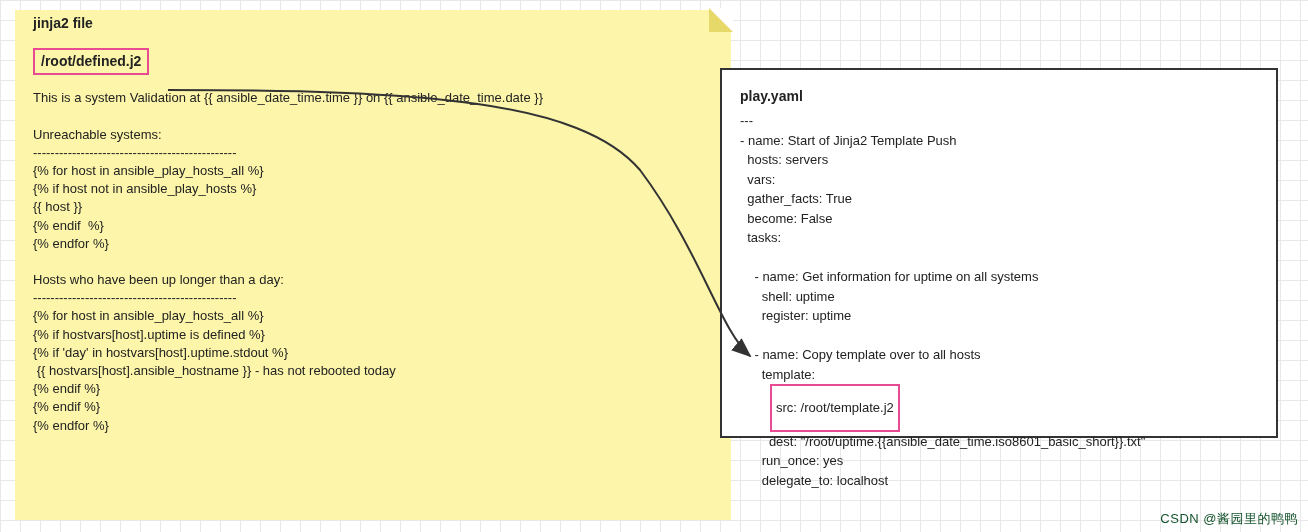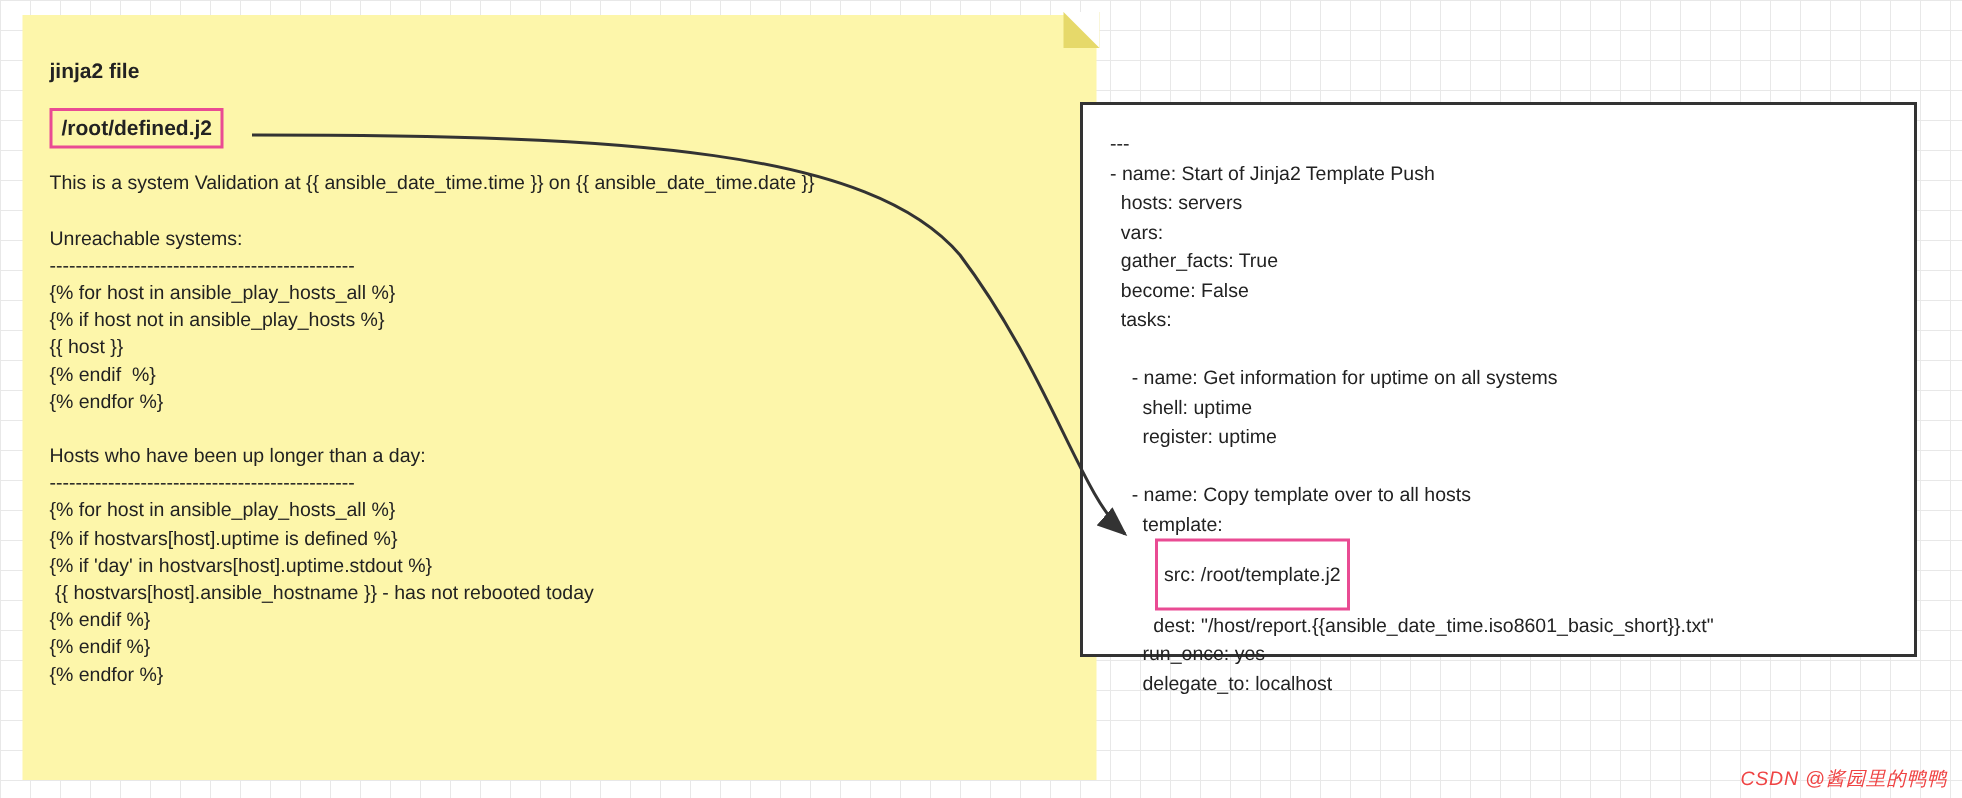--- a/index.html
+++ b/index.html
@@ -18,21 +18,21 @@
       overflow: hidden;
     }
 
     .note-yellow {
       position: absolute;
       left: 15px;
       top: 10px;
       width: 716px;
       height: 510px;
       background: #fdf6aa;
-      padding: 28px 18px;
+      padding: 4px 18px;
       line-height: 1.4;
     }
     .note-yellow::after {
       content: "";
       position: absolute;
       top: -2px;
       right: -2px;
       width: 0;
       height: 0;
       border-right: 24px solid #fff;
@@ -97,23 +97,22 @@
       width: 1308px;
       height: 532px;
       pointer-events: none;
     }
 
     .watermark {
       position: absolute;
       right: 10px;
       bottom: 4px;
       font-size: 13px;
-      color: #ef4444;
+      color: #14532d;
       letter-spacing: 0.5px;
-      font-style: italic;
     }
   </style>
 </head>
 <body>
 
 <div class="note-yellow">
   <div class="note-title">jinja2 file</div>
   <span class="filepath-box">/root/defined.j2</span>
   <div class="body-text">This is a system Validation at {{ ansible_date_time.time }} on {{ ansible_date_time.date }}
 
@@ -130,36 +129,37 @@
 {% for host in ansible_play_hosts_all %}
 {% if hostvars[host].uptime is defined %}
 {% if 'day' in hostvars[host].uptime.stdout %}
  {{ hostvars[host].ansible_hostname }} - has not rebooted today
 {% endif %}
 {% endif %}
 {% endfor %}</div>
 </div>
 
 <div class="panel-white">
+  <div class="panel-title">play.yaml</div>
   <div class="panel-body">---
 - name: Start of Jinja2 Template Push
   hosts: servers
   vars:
   gather_facts: True
   become: False
   tasks:
 
     - name: Get information for uptime on all systems
       shell: uptime
       register: uptime
 
     - name: Copy template over to all hosts
       template:</div>
   <span class="src-box">src: /root/template.j2</span>
-  <div class="panel-body">        dest: "/host/report.{{ansible_date_time.iso8601_basic_short}}.txt"
+  <div class="panel-body">        dest: "/root/uptime.{{ansible_date_time.iso8601_basic_short}}.txt"
       run_once: yes
       delegate_to: localhost</div>
 </div>
 
 <svg class="connector">
   <defs>
     <marker id="arrowhead" markerWidth="10" markerHeight="8" refX="9" refY="4" orient="auto">
       <path d="M0,0 L10,4 L0,8 Z" fill="#333"></path>
     </marker>
   </defs>

